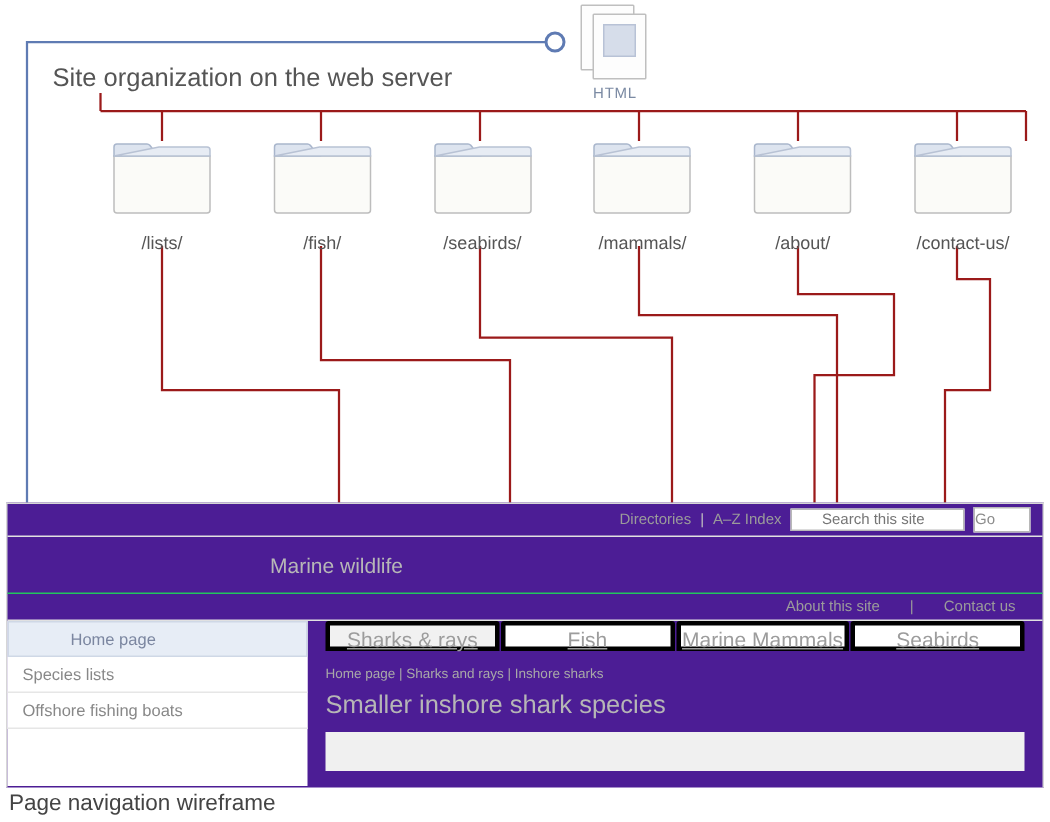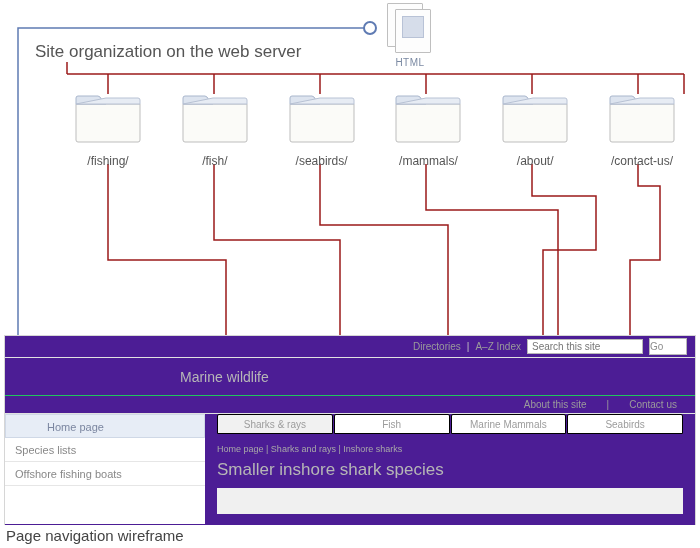--- a/index.html
+++ b/index.html
@@ -107,21 +107,21 @@
     padding: 0 8px;
     font-size: 10px;
     color: #9b9b9b;
     border-bottom: 1px solid #e1e1e1;
   }
   .wf-top .sep { color: #c0c0c0; }
   .wf-search {
     width: 116px; height: 15px;
     border: 1px solid #b8b8b8;
     font-size: 10px;
-    padding: 0 4px;
+    padding: 0 20px;
     color: #bdbdbd;
     background: #fff;
   }
   .wf-go {
     width: 38px; height: 17px;
     border: 1px solid #b8b8b8;
     background: #fff;
     font-size: 10px;
     color: #8c8c8c;
     line-height: 15px;
@@ -176,27 +176,28 @@
     padding: 0 12px;
   }
   .wf-tabs {
     display: flex;
     gap: 1px;
     margin-top: 0;
   }
   .wf-tab {
     flex: 1;
     height: 20px;
-    border: 1px solid #000000;
-    background: #fff;
-    font-size: 10px;
+    border: 3px solid #000000;
+    background: #fff;
+    font-size: 14px;
     color: #9c9c9c;
     text-align: center;
     line-height: 19px;
     border-radius: 2px 2px 0 0;
+    text-decoration: underline;
   }
   .wf-tab.active {
     background: #f1f1f1;
   }
   .wf-crumbs {
     margin-top: 10px;
     font-size: 9px;
     color: #a8a8a8;
   }
   .wf-h1 {
@@ -276,21 +277,21 @@
   <div class="doc-label">HTML</div>
 </div>
 
 <div class="folders">
   <div class="folder-cell">
     <svg class="folder-icon" viewBox="0 0 72 54">
       <path d="M4 14 L4 50 Q4 52 6 52 L66 52 Q68 52 68 50 L68 14 Z" fill="#fbfbf8" stroke="#bdbdbd"></path>
       <path d="M4 14 L4 8 Q4 6 6 6 L26 6 Q28 6 30 10 L34 14 Z" fill="#dde4ef" stroke="#a9b6cc"></path>
       <path d="M4 14 L68 14 L68 10 Q68 8 66 8 L34 8 Z" fill="#e7ecf4" stroke="#b8c2d4"></path>
     </svg>
-    <div class="folder-name">/fishing/</div>
+    <div class="folder-name">/lists/</div>
   </div>
   <div class="folder-cell">
     <svg class="folder-icon" viewBox="0 0 72 54">
       <path d="M4 14 L4 50 Q4 52 6 52 L66 52 Q68 52 68 50 L68 14 Z" fill="#fbfbf8" stroke="#bdbdbd"></path>
       <path d="M4 14 L4 8 Q4 6 6 6 L26 6 Q28 6 30 10 L34 14 Z" fill="#dde4ef" stroke="#a9b6cc"></path>
       <path d="M4 14 L68 14 L68 10 Q68 8 66 8 L34 8 Z" fill="#e7ecf4" stroke="#b8c2d4"></path>
     </svg>
     <div class="folder-name">/fish/</div>
   </div>
   <div class="folder-cell">

